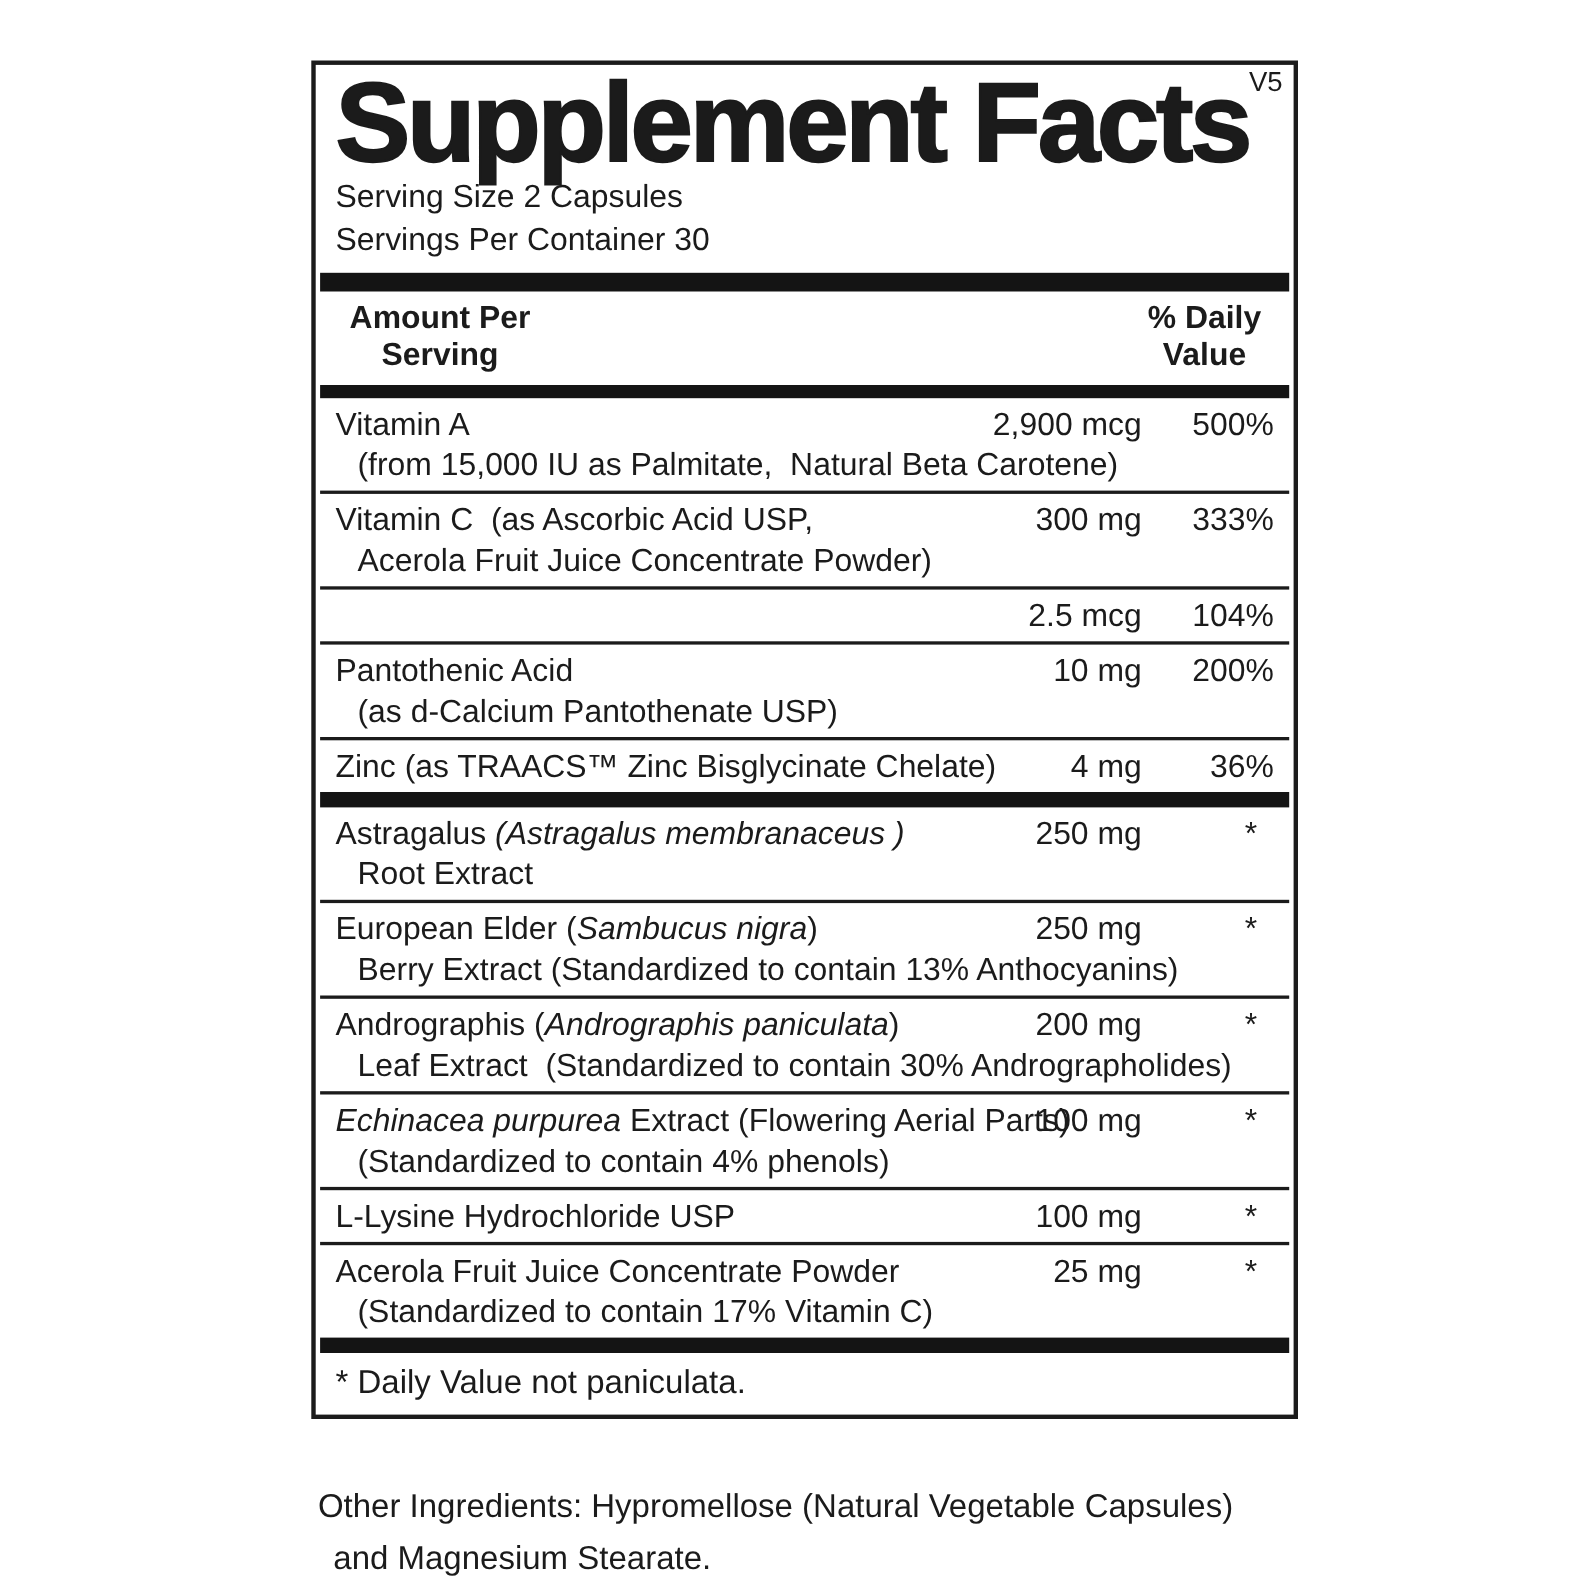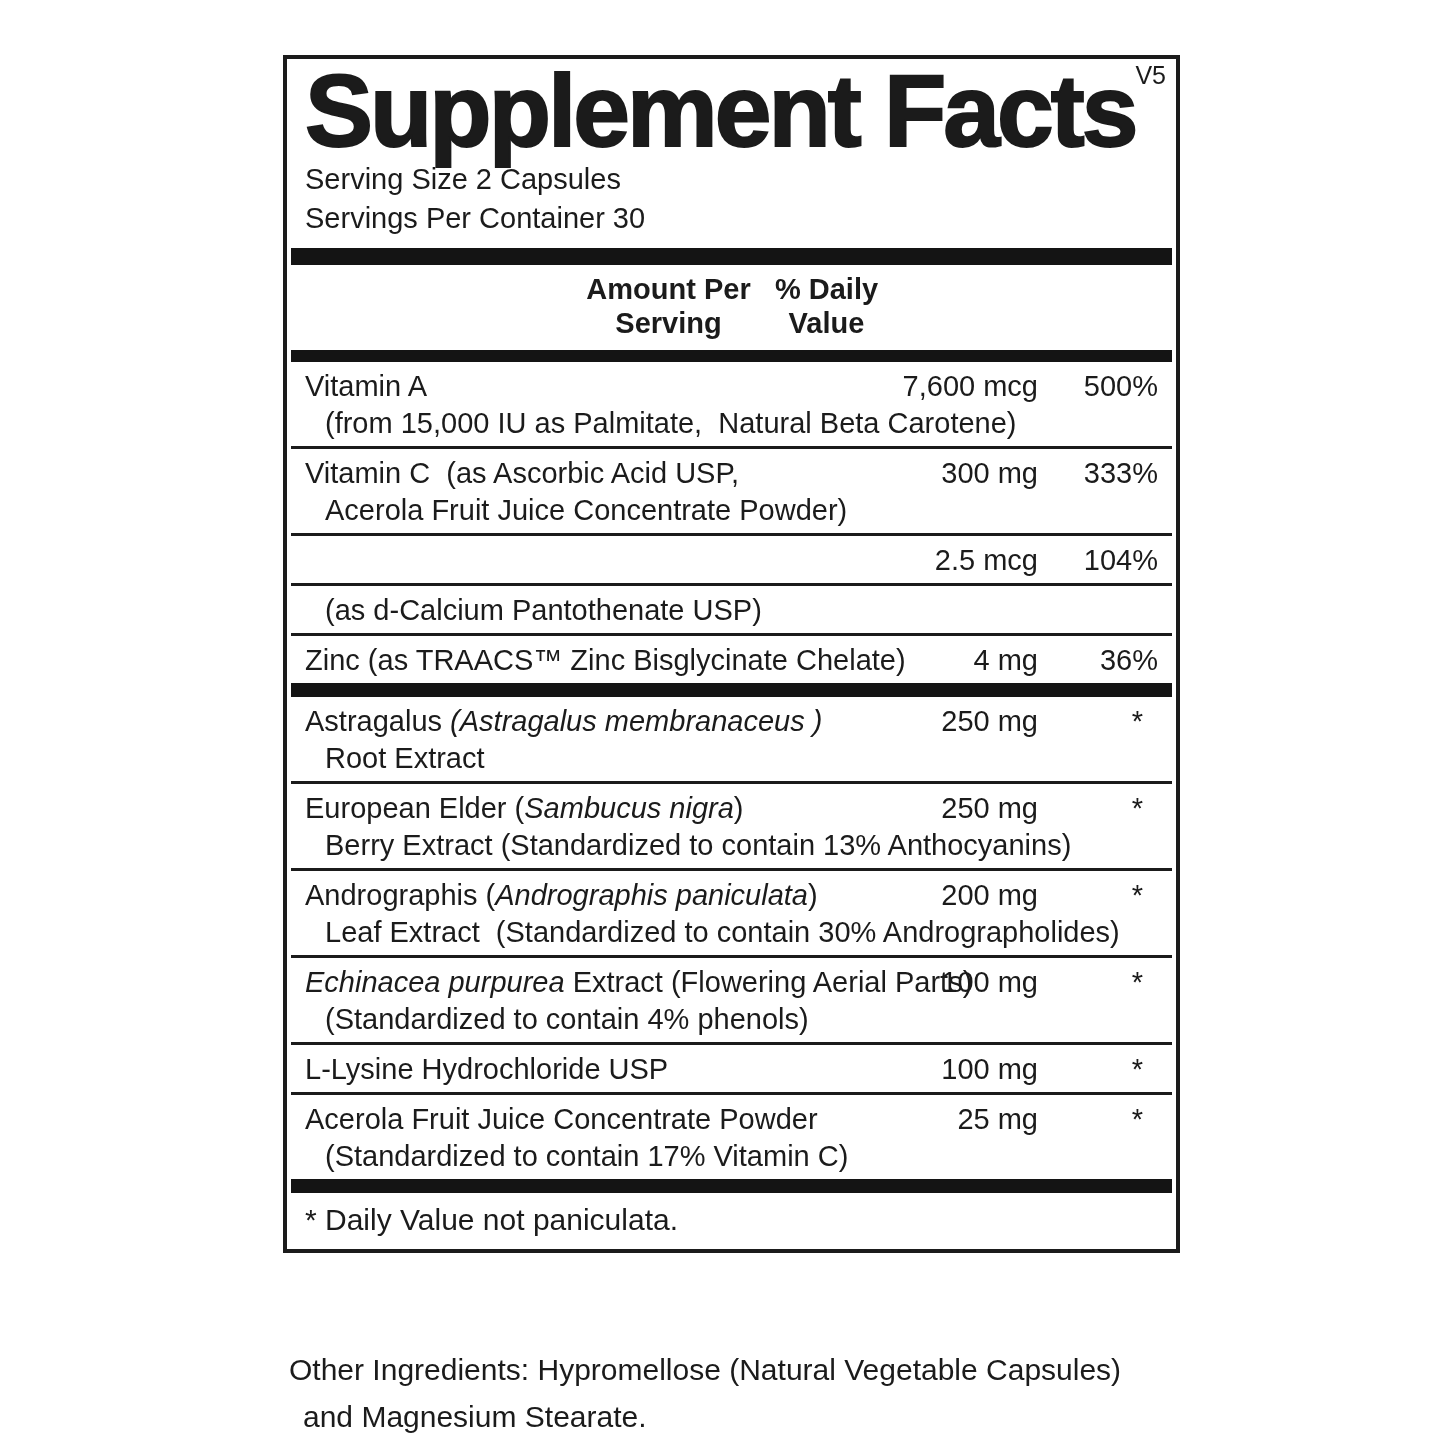--- a/index.html
+++ b/index.html
@@ -18,21 +18,21 @@
     margin:4px 0 0 0;font-size:102px;line-height:0.95;font-weight:bold;
     letter-spacing:-3px;-webkit-text-stroke:2px #1b1b1b;white-space:nowrap;
   }
   .serving{font-size:29px;line-height:39px;}
   .serving.first{}
   .bar{background:#141414;margin-left:-14px;margin-right:-14px;}
   .bar-lg{height:17px;margin-top:10px;}
   .bar-md{height:12px;}
   .bar-row{height:14px;}
   .head{
-    display:flex;justify-content:center;font-weight:bold;
+    display:flex;justify-content:space-between;font-weight:bold;
     font-size:29px;line-height:34px;padding:7px 0 10px 0;
   }
   .hc{text-align:center;}
   .hc1{width:190px;}
   .hc2{width:126px;}
   .sep-thin{border-top:3px solid #1b1b1b;margin-left:-14px;margin-right:-14px;}
   .row{padding:6px 0 4px 0;font-size:29px;line-height:37px;}
   .row-line{position:relative;padding-right:295px;min-height:37px;}
   .name{white-space:pre;}
   .name .it{font-style:italic;}
@@ -73,21 +73,21 @@
         <div>Value</div>
       </div>
     </div>
 
     <div class="bar bar-md"></div>
 
     <div id="rows">
         <div class="row">
           <div class="row-line">
             <div class="name"><span>Vitamin A</span></div>
-            <div class="amt">7,600 mcg</div>
+            <div class="amt">2,900 mcg</div>
             <div class="dv">500%</div>
           </div>
           <div class="sub">(from 15,000 IU as Palmitate,  Natural Beta Carotene)</div>
         </div>
         <div class="sep-thin"></div>
         <div class="row">
           <div class="row-line">
             <div class="name"><span>Vitamin C  (as Ascorbic Acid USP,</span></div>
             <div class="amt">300 mg</div>
             <div class="dv">333%</div>
@@ -96,20 +96,25 @@
         </div>
         <div class="sep-thin"></div>
         <div class="row">
           <div class="row-line">
             <div class="amt">2.5 mcg</div>
             <div class="dv">104%</div>
           </div>
         </div>
         <div class="sep-thin"></div>
         <div class="row">
+          <div class="row-line">
+            <div class="name"><span>Pantothenic Acid</span></div>
+            <div class="amt">10 mg</div>
+            <div class="dv">200%</div>
+          </div>
           <div class="sub">(as d-Calcium Pantothenate USP)</div>
         </div>
         <div class="sep-thin"></div>
         <div class="row">
           <div class="row-line">
             <div class="name"><span>Zinc (as TRAACS™ Zinc Bisglycinate Chelate)</span></div>
             <div class="amt">4 mg</div>
             <div class="dv">36%</div>
           </div>
         </div>

